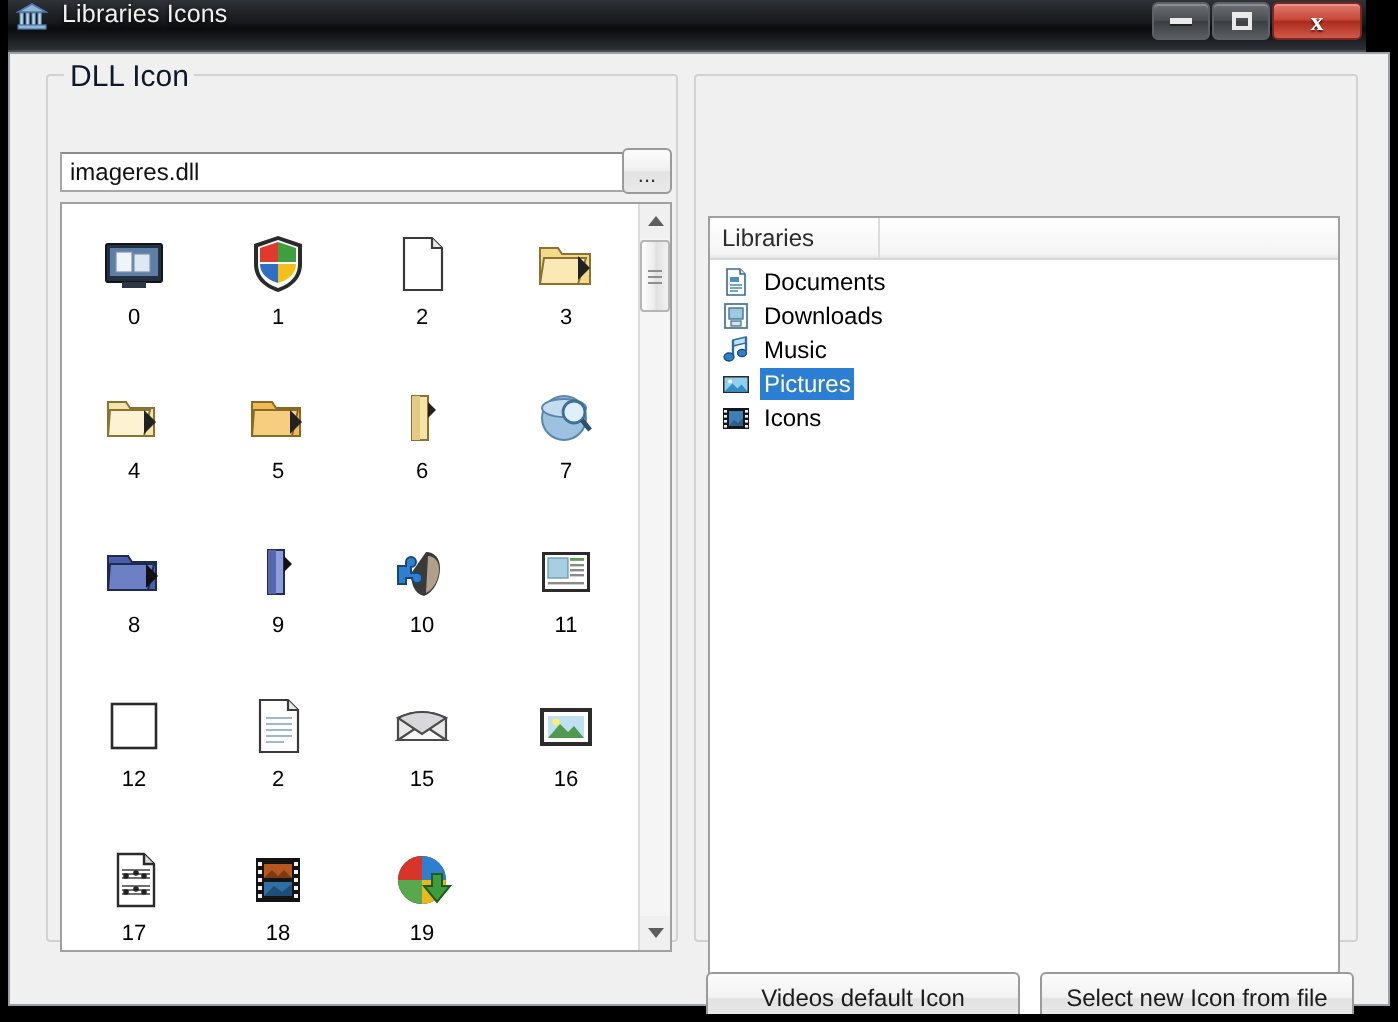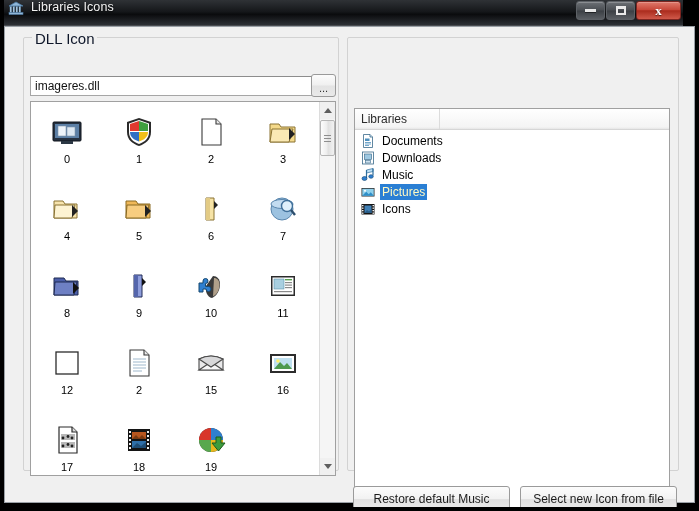--- a/index.html
+++ b/index.html
@@ -508,18 +508,18 @@
                   <rect x="25" y="13" width="3" height="2.6"></rect>
                   <rect x="25" y="18" width="3" height="2.6"></rect>
                   <rect x="25" y="23" width="3" height="2.6"></rect>
                 </g>
               </svg></div>
             <span class="lv-text">Icons</span>
           </div>
         </div>
     </div>
 
-    <div class="btn btn-restore">Restore default Music</div>
+    <div class="btn btn-restore">Videos default Icon</div>
     <div class="btn btn-newfile">Select new Icon from file</div>
   </div>
 
   <div class="frame-outer"></div>
 </div>
 
 </body></html>

